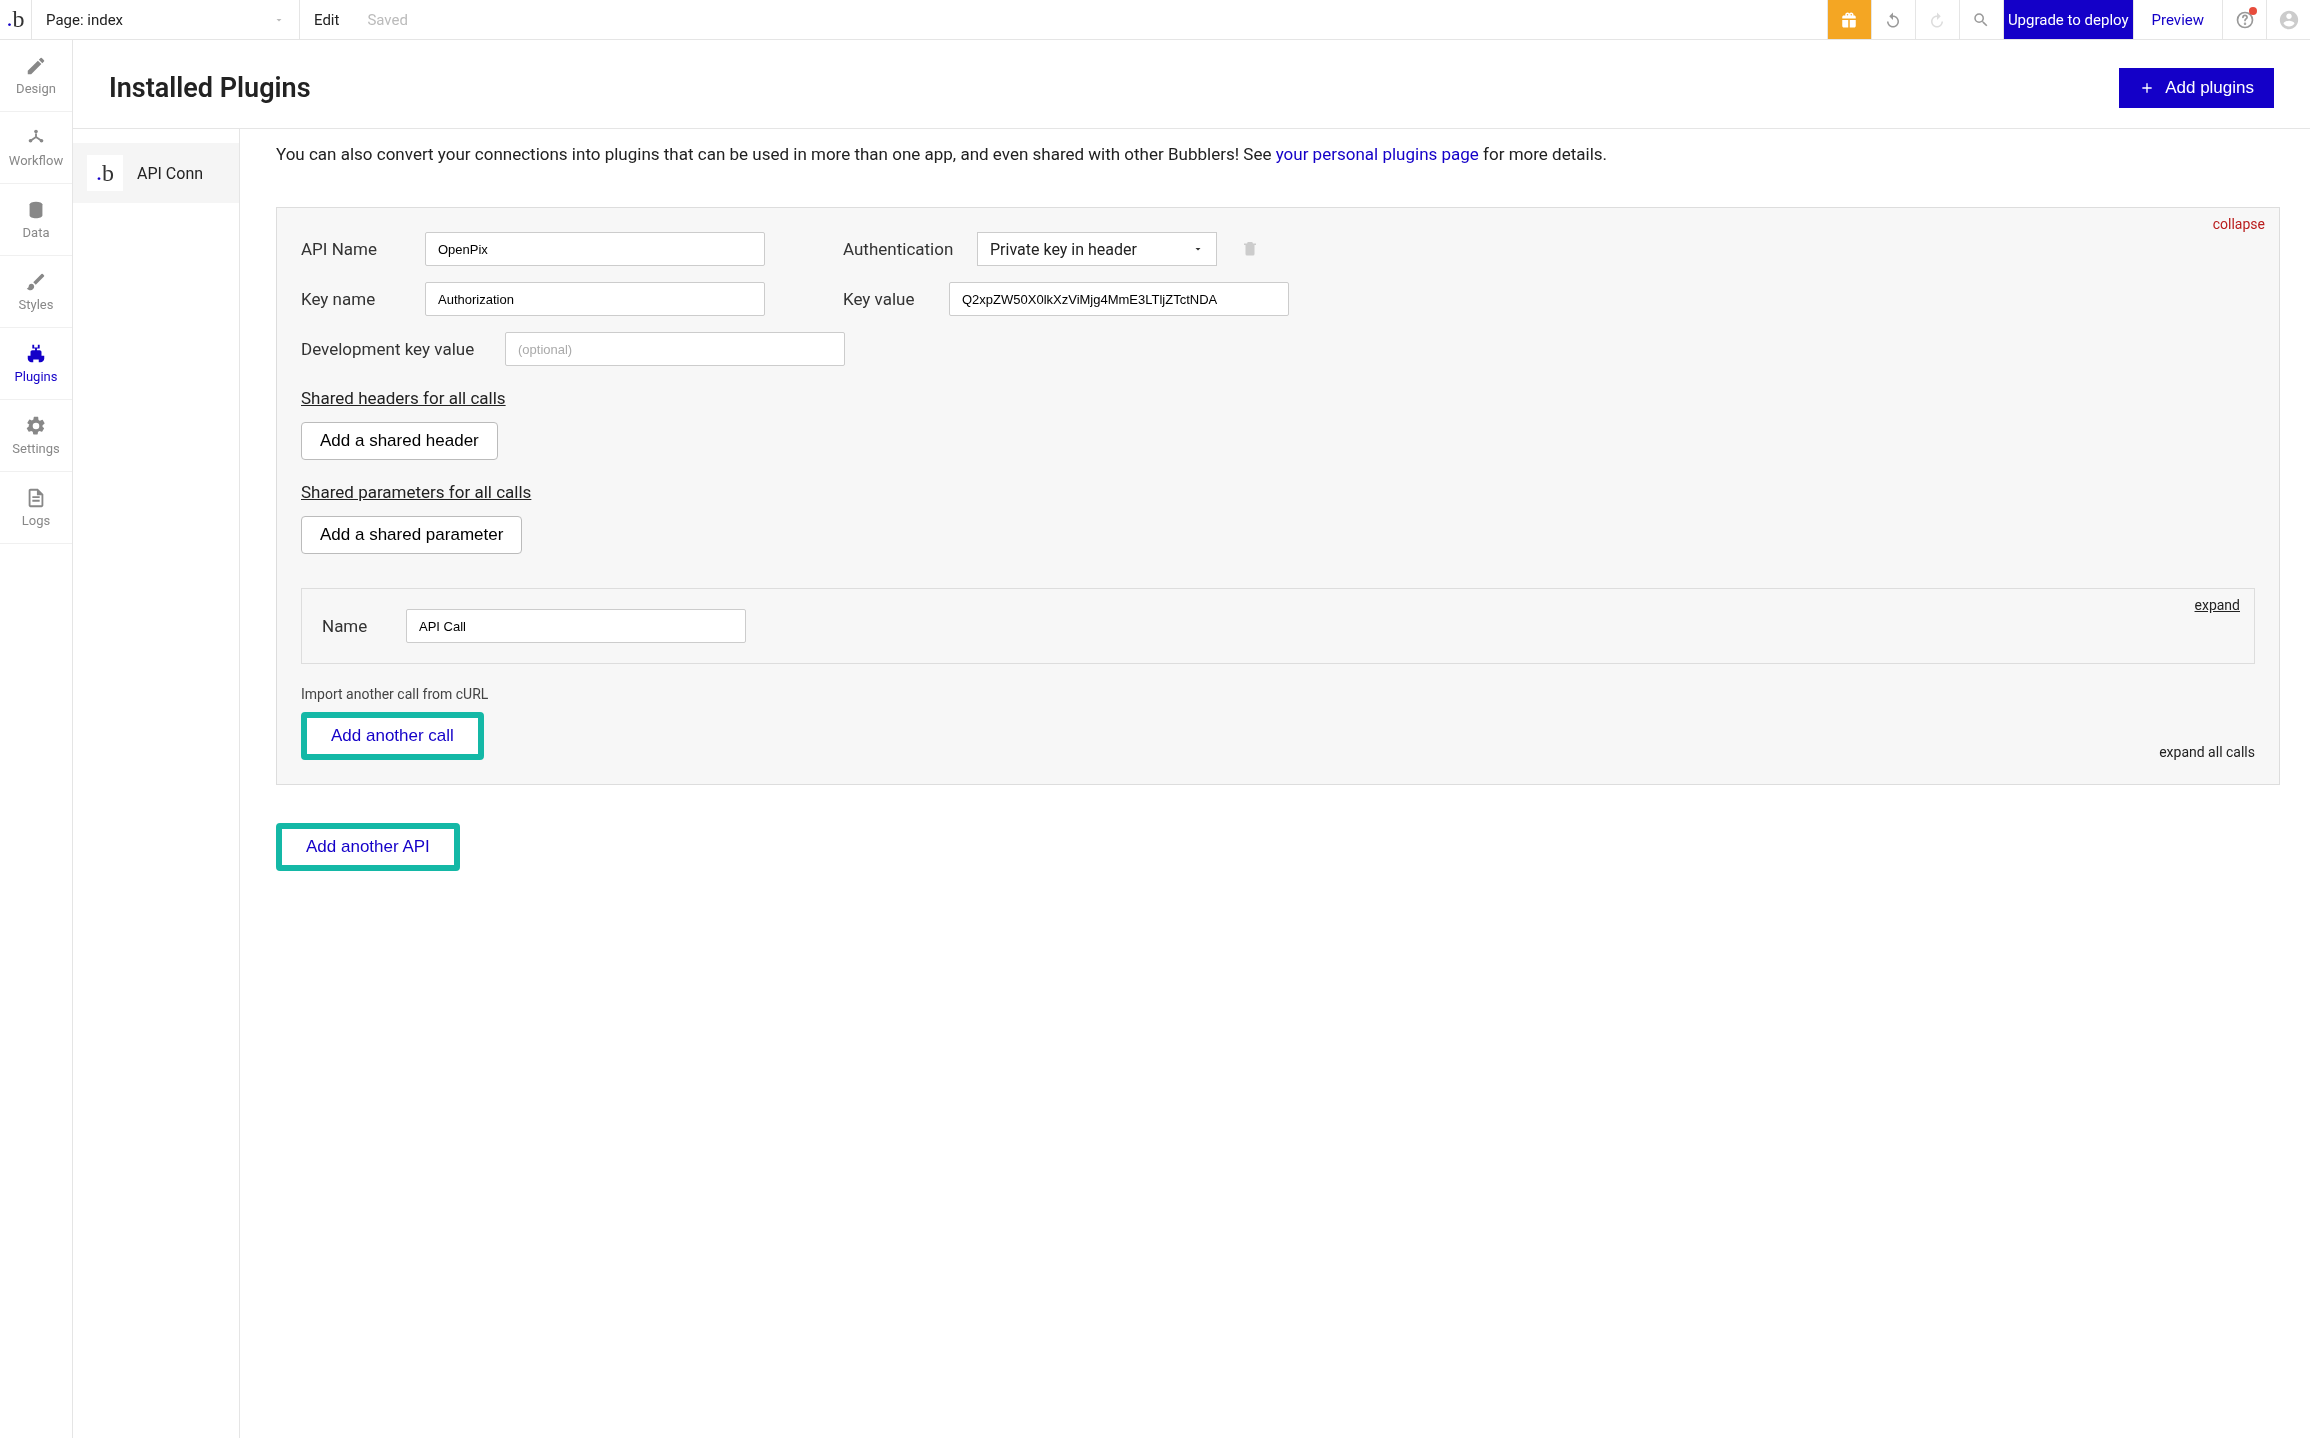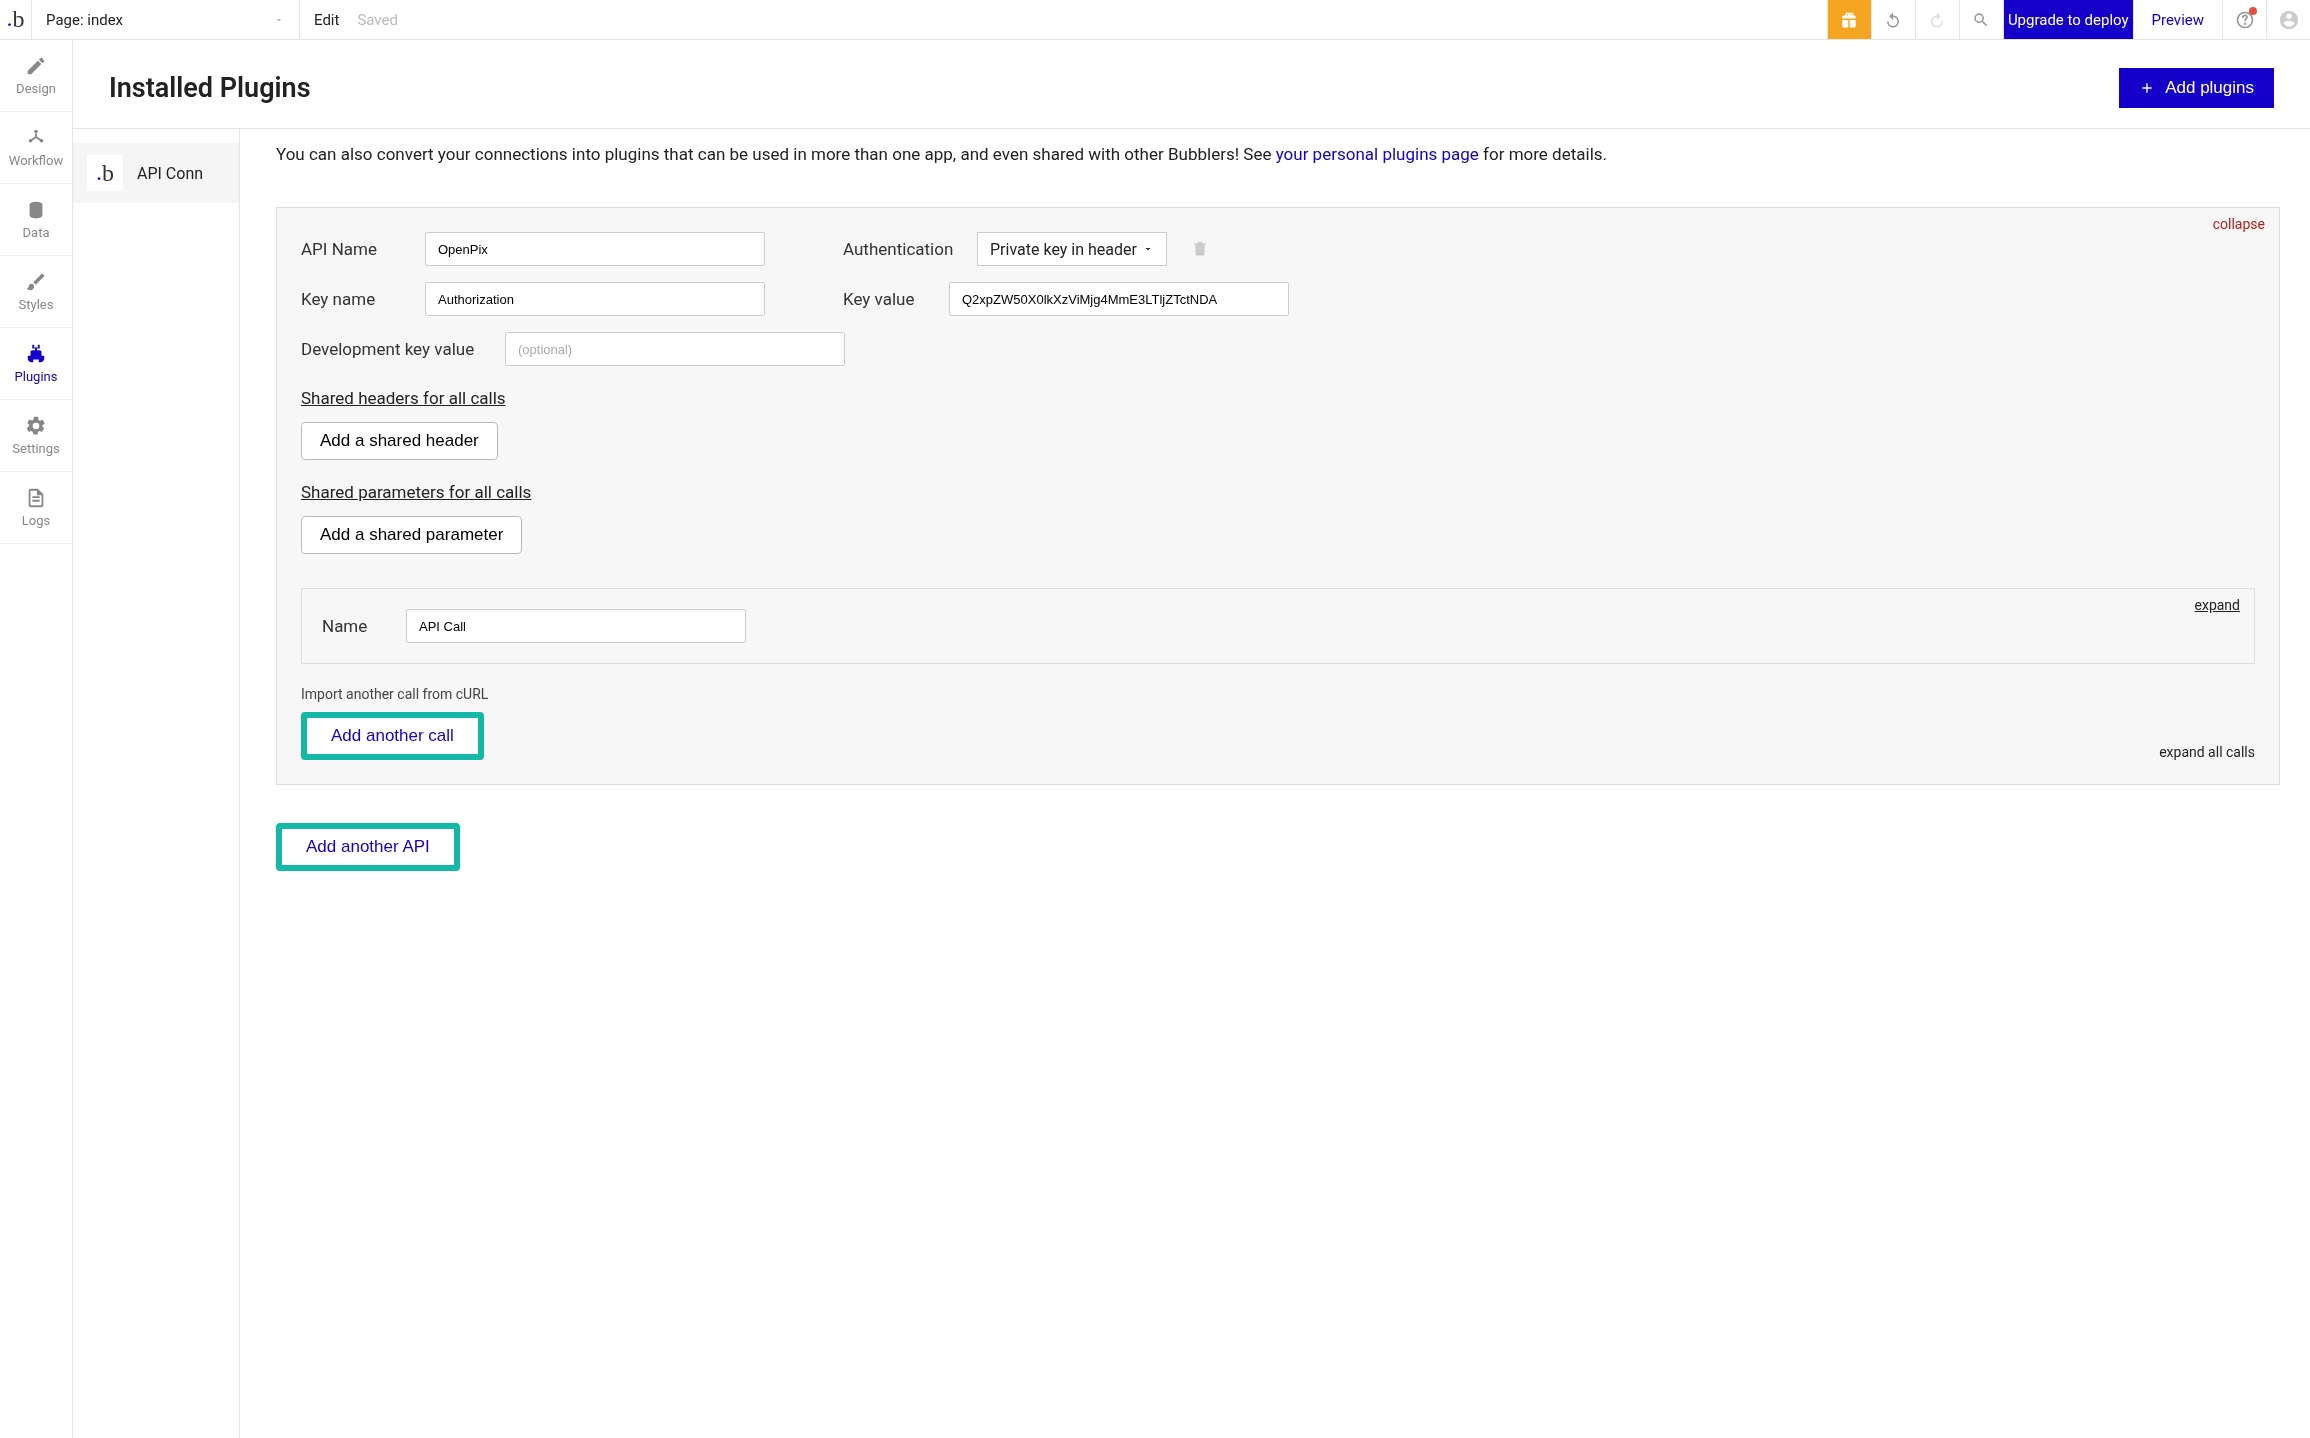--- a/index.html
+++ b/index.html
@@ -2,21 +2,21 @@
 <html><head>
 <meta charset="utf-8">
 <style>
   * { box-sizing: border-box; margin: 0; padding: 0; }
   body { font-family: -apple-system, BlinkMacSystemFont, "Segoe UI", Roboto, Arial, sans-serif; font-size: 14px; color: #222; background: #fff; }
 
   
   .topbar { display: flex; align-items: stretch; border-bottom: 1px solid #e5e5e5; height: 40px; }
   .tb-logo { width: 32px; border-right: 1px solid #e5e5e5; display: flex; align-items: center; justify-content: center; }
   .tb-page { display: flex; align-items: center; padding: 0 14px; width: 268px; border-right: 1px solid #e5e5e5; font-size: 15px; justify-content: space-between; }
-  .tb-edit { display: flex; align-items: center; padding: 0 14px; gap: 18px; flex: 1; font-size: 15px; }
+  .tb-edit { display: flex; align-items: center; padding: 0 14px; gap: 28px; flex: 1; font-size: 15px; }
   .tb-edit .saved { color: #bbb; }
   .tb-right { display: flex; align-items: stretch; }
   .tb-icon-btn { width: 44px; border-left: 1px solid #e5e5e5; display: flex; align-items: center; justify-content: center; color: #888; }
   .tb-gift { background: #f4a623; color: #fff; }
   .tb-upgrade { background: #1400c8; color: #fff; padding: 0 4px; display: flex; align-items: center; border-left: 1px solid #e5e5e5; font-size: 15px; }
   .tb-preview { color: #1400c8; padding: 0 18px; display: flex; align-items: center; border-left: 1px solid #e5e5e5; font-size: 15px; }
   .tb-help { position: relative; }
   .tb-help-dot { position: absolute; top: 7px; right: 9px; width: 8px; height: 8px; background: #e74c3c; border-radius: 50%; }
 
   
@@ -50,21 +50,21 @@
 
   .api-group { margin-top: 40px; border: 1px solid #ddd; background: #f7f7f7; padding: 24px 24px 24px 24px; position: relative; }
   .collapse-link { position: absolute; top: 8px; right: 14px; font-size: 14px; color: #b91c1c; cursor: pointer; }
   .form-row { display: flex; align-items: center; gap: 24px; margin-bottom: 16px; flex-wrap: wrap; }
   .form-row label { font-size: 17px; color: #333; }
   .label-fixed { width: 100px; display: inline-block; }
   .label-fixed2 { width: 160px; display: inline-block; }
   input.text { height: 34px; border: 1px solid #ccc; background: #fff; padding: 0 12px; font-size: 13px; border-radius: 2px; }
   input.text::placeholder { color: #aaa; }
   .w340 { width: 340px; }
-  .sel { height: 34px; border: 1px solid #ccc; background: #fff; width: 190px; display: flex; align-items: center; justify-content: space-between; padding: 0 12px; font-size: 16px; }
+  .sel { height: 34px; border: 1px solid #ccc; background: #fff; width: 240px; display: flex; align-items: center; justify-content: space-between; padding: 0 12px; font-size: 16px; }
 
   .section-label { font-size: 17px; margin-top: 22px; margin-bottom: 14px; text-decoration: underline; }
   .btn-outline { border: 1px solid #bbb; background: #fff; padding: 8px 18px; font-size: 17px; border-radius: 4px; cursor: pointer; }
   .btn-outline-primary { border: 6px solid #14b8a6; background: #fff; color: #1400c8; padding: 8px 24px; font-size: 17px; border-radius: 4px; cursor: pointer; }
 
   .call-box { border: 1px solid #ddd; background: #f7f7f7; padding: 20px 20px; margin-top: 34px; position: relative; }
   .expand-link { position: absolute; top: 8px; right: 14px; font-size: 14px; text-decoration: underline; cursor: pointer; }
   .import-label { font-size: 14px; color: #444; margin-top: 22px; margin-bottom: 10px; }
   .expand-all { text-align: right; font-size: 14px; margin-top: 8px; }
 

